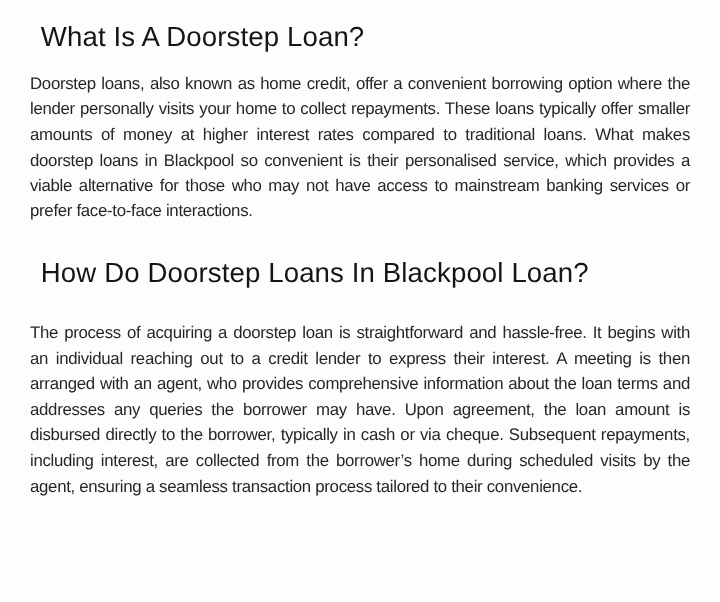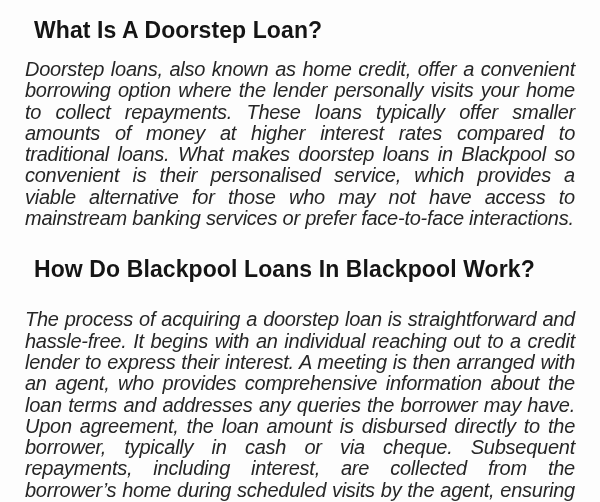--- a/index.html
+++ b/index.html
@@ -18,45 +18,44 @@
   .page{
     box-sizing:border-box;
     width:600px;
     height:502px;
     padding:14px 25px 0 25px;
   }
   .heading{
     margin:0 0 0 9px;
     font-size:23px;
     line-height:32px;
-    font-weight:700;
+    font-weight:400;
     color:var(--heading-color);
     letter-spacing:0.1px;
   }
   .para{
     margin:0;
-    font-size:20px;
+    font-size:14px;
     line-height:21.3px;
     letter-spacing:-0.25px;
     text-align:justify;
     color:var(--body-color);
-    font-style:italic;
   }
   .section-1 .para{margin-top:13px;}
   .section-2 .heading{margin-top:24px;}
   .section-2 .para{margin-top:24px;}
 </style>
 </head>
 <body>
 
 <main class="page">
 
   <section class="section-1">
     <h1 class="heading">What Is A Doorstep Loan?</h1>
     <p class="para">Doorstep loans, also known as home credit, offer a convenient borrowing option where the lender personally visits your home to collect repayments. These loans typically offer smaller amounts of money at higher interest rates compared to traditional loans. What makes doorstep loans in Blackpool so convenient is their personalised service, which provides a viable alternative for those who may not have access to mainstream banking services or prefer face-to-face interactions.</p>
   </section>
 
   <section class="section-2">
-    <h2 class="heading">How Do Blackpool Loans In Blackpool Work?</h2>
+    <h2 class="heading">How Do Doorstep Loans In Blackpool Loan?</h2>
     <p class="para">The process of acquiring a doorstep loan is straightforward and hassle-free. It begins with an individual reaching out to a credit lender to express their interest. A meeting is then arranged with an agent, who provides comprehensive information about the loan terms and addresses any queries the borrower may have. Upon agreement, the loan amount is disbursed directly to the borrower, typically in cash or via cheque. Subsequent repayments, including interest, are collected from the borrower’s home during scheduled visits by the agent, ensuring a seamless transaction process tailored to their convenience.</p>
   </section>
 
 </main>
 
 </body></html>

